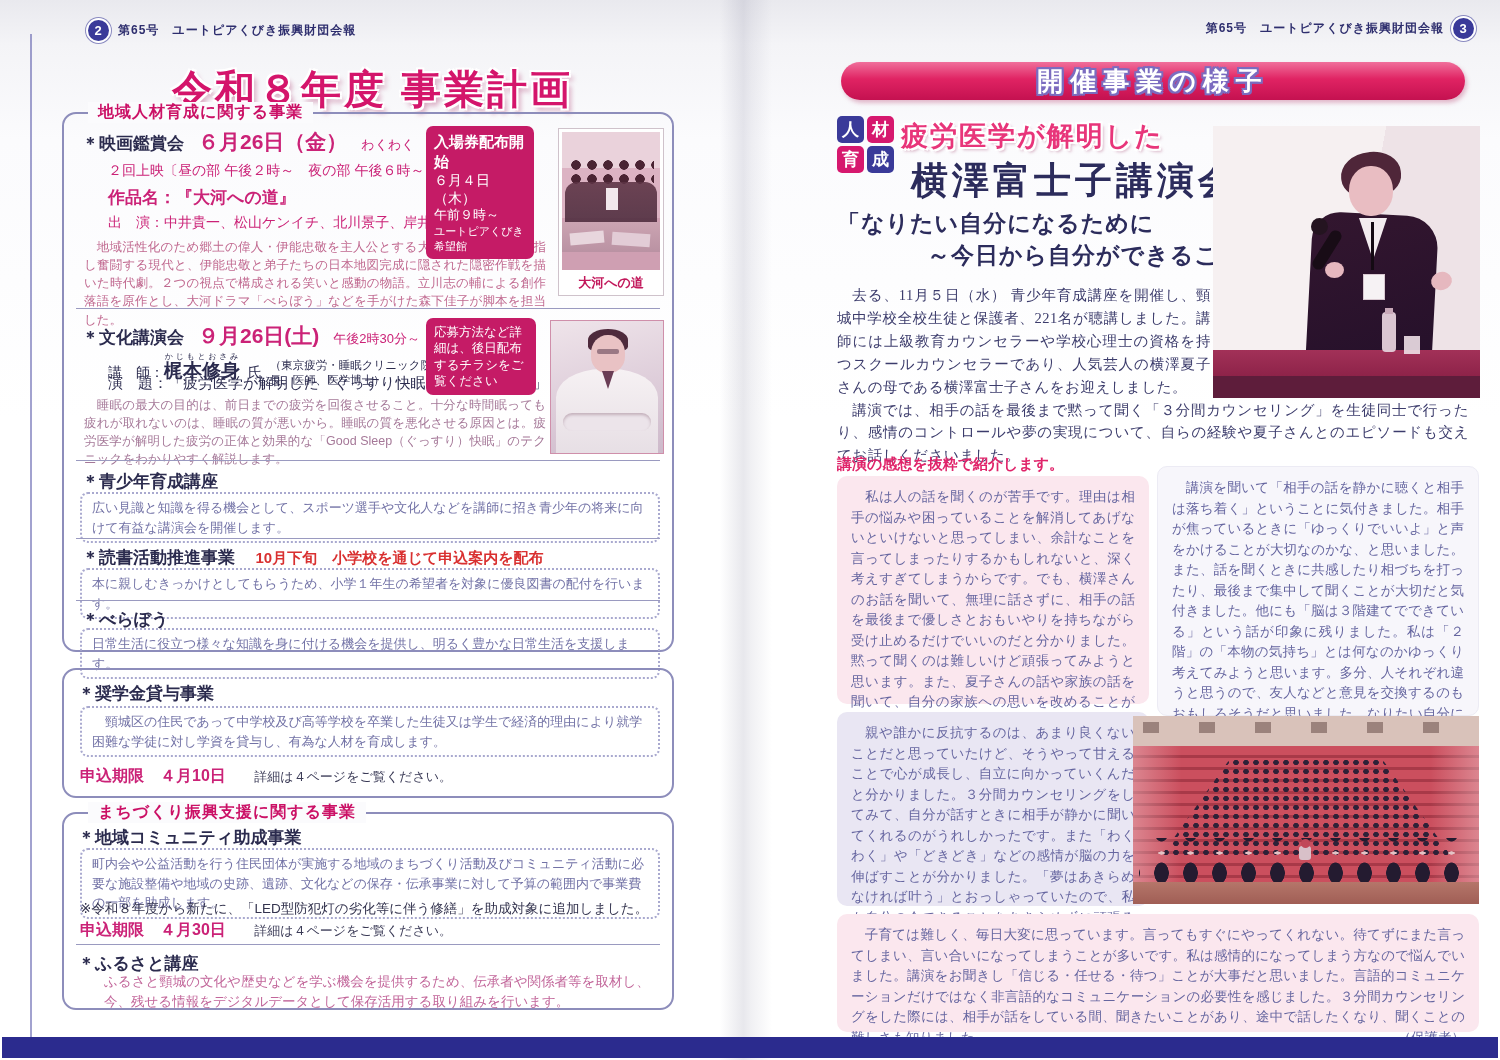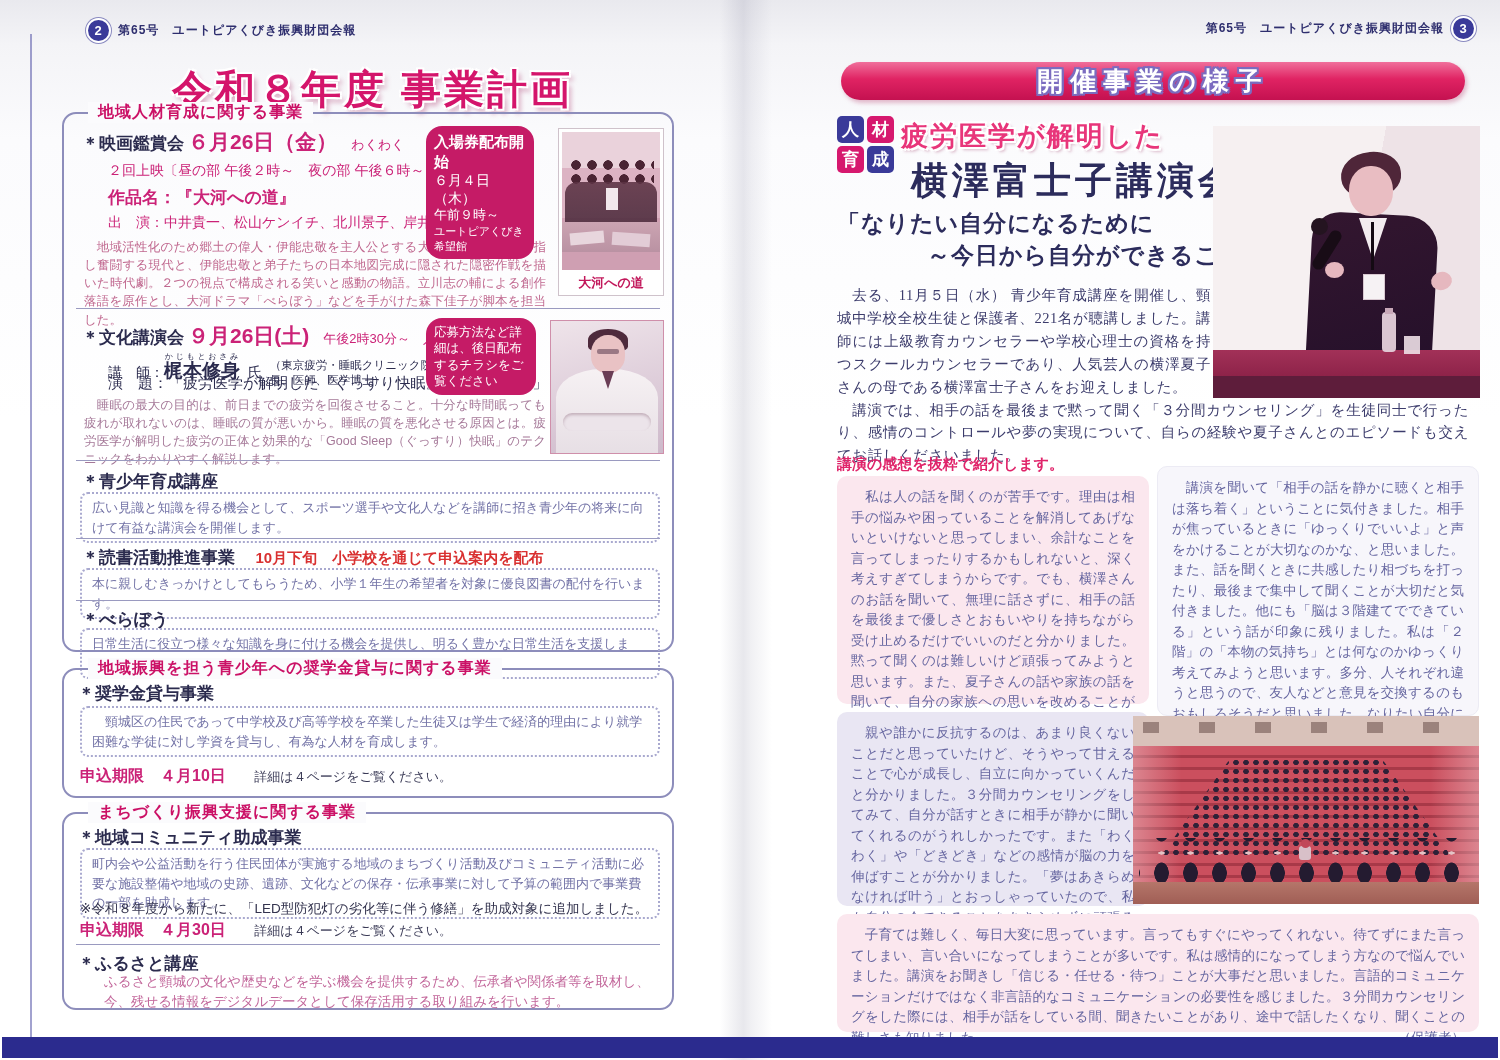--- a/index.html
+++ b/index.html
@@ -20,26 +20,26 @@
          justify-content:center;font-size:13px;font-weight:bold;box-shadow:0 0 0 2px #fff,0 0 0 3px #8a8ac0}
 
   .lp-title{position:absolute;left:0;width:745px;top:62px;text-align:center;font-size:40px;font-weight:bold;color:#d4156b;
         letter-spacing:3px;text-shadow:2px 2px 0 #fff,-2px -2px 0 #fff,2px -2px 0 #fff,-2px 2px 0 #fff,4px 5px 5px rgba(160,30,90,.4)}
 
   .sec{position:absolute;left:62px;width:612px;border:2px solid #8d8dbb;border-radius:14px}
   .sec-tt{position:absolute;top:-12px;left:24px;background:#fbfbfd;padding:0 10px;color:#cb1166;font-weight:bold;font-size:16px;letter-spacing:1px}
   .divider{position:absolute;left:12px;right:12px;height:1px;background:#9a9ac0}
   .h-item{font-weight:bold;color:#2b2b4e;font-size:17px}
   .mag{color:#cb2277}
-  .date-big{color:#cb2277;font-size:21px;font-weight:bold;margin-left:4px}
+  .date-big{color:#cb2277;font-size:21px;font-weight:bold;margin-left:14px}
   .note-sm{color:#cb2277;font-size:13px;margin-left:14px}
   .dotted{border:2px dotted #a9a9cf;border-radius:8px;color:#7272a6;font-size:13px;line-height:1.5;padding:4px 10px}
   .deadline{color:#cb2277;font-size:16px;font-weight:bold}
   .deadline-note{color:#3a3a56;font-size:13px;margin-left:24px;font-weight:normal}
-  .pinkbox{background:#c51b66;color:#fff;border-radius:16px;padding:6px 8px;line-height:1.3}
+  .pinkbox{background:#c51b66;color:#fff;border-radius:7px;padding:6px 8px;line-height:1.3}
 
   .photo{position:absolute;overflow:hidden}
 
   
   .poster{background:#fff;border:1px solid #cfc2cb;padding:3px}
   .poster-pic{position:relative;width:98px;height:138px;overflow:hidden;
     background:linear-gradient(180deg,#ead2db 0 26%,#dcb3c3 26% 62%,#cf9fb2 62%)}
   .poster-heads{position:absolute;left:6px;right:6px;top:26px;height:28px;
     background-image:radial-gradient(circle,#4a2433 4.5px,rgba(0,0,0,0) 5px);background-size:16px 14px}
   .poster-bodies{position:absolute;left:3px;right:3px;top:50px;height:52px;border-radius:12px 12px 0 0;
@@ -209,21 +209,20 @@
     </div>
     <div class="abs dotted" style="left:16px;top:454px;width:580px">本に親しむきっかけとしてもらうため、小学１年生の希望者を対象に優良図書の配付を行います。</div>
 
     <div class="divider" style="top:486px"></div>
 
     <div class="abs h-item" style="left:18px;top:494px">＊べらぼう</div>
     <div class="abs dotted" style="left:16px;top:514px;width:580px">日常生活に役立つ様々な知識を身に付ける機会を提供し、明るく豊かな日常生活を支援します。</div>
   </div>
 
   <div class="sec" style="top:668px;height:130px">
-    <span class="sec-tt">地域振興を担う青少年への奨学金貸与に関する事業</span>
     <div class="abs h-item" style="left:14px;top:12px">＊奨学金貸与事業</div>
     <div class="abs dotted" style="left:16px;top:36px;width:580px">　頸城区の住民であって中学校及び高等学校を卒業した生徒又は学生で経済的理由により就学困難な学徒に対し学資を貸与し、有為な人材を育成します。</div>
     <div class="abs" style="left:16px;top:96px;white-space:nowrap">
       <span class="deadline">申込期限　４月10日</span>
       <span class="deadline-note">詳細は４ページをご覧ください。</span>
     </div>
   </div>
 
   <div class="sec" style="top:812px;height:198px">
     <span class="sec-tt">まちづくり振興支援に関する事業</span>

